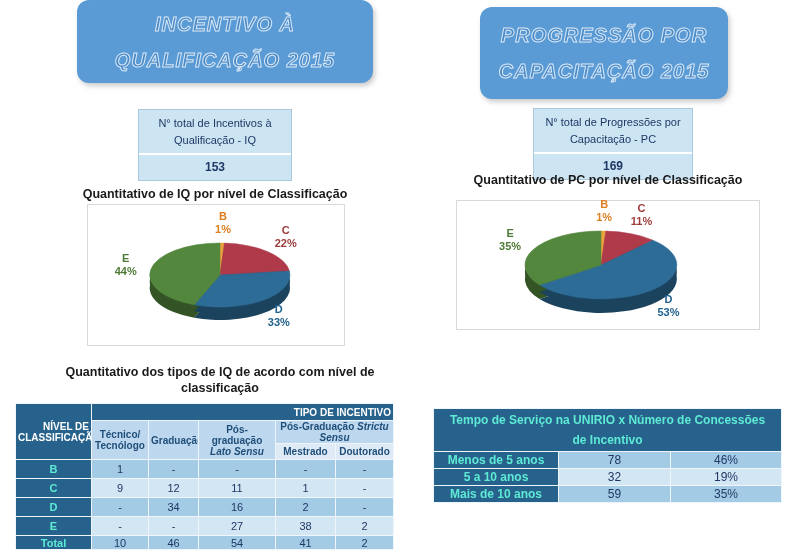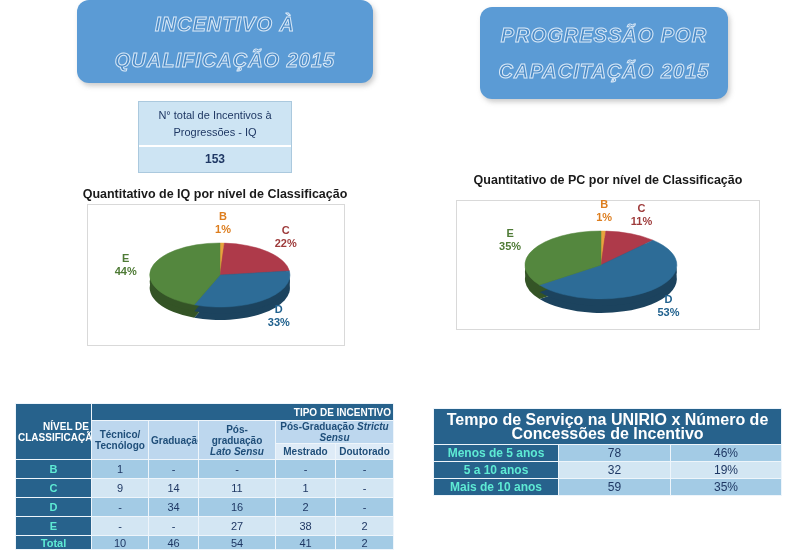--- a/index.html
+++ b/index.html
@@ -10,21 +10,21 @@
   .title-box{position:absolute;border-radius:12px;background:var(--title-box-bg);
     box-shadow:2px 3px 5px rgba(110,110,110,.35);
     display:flex;align-items:center;justify-content:center;text-align:center;
     font-style:italic;font-weight:bold;font-size:20px;line-height:36px;letter-spacing:1px;
     color:var(--title-text);-webkit-text-stroke:1px #d8e8f7;padding:0 14px;box-sizing:border-box;}
   #title-left{left:77px;top:0;width:296px;height:83px;}
   #title-right{left:480px;top:7px;width:248px;height:92px;}
 
   
   .info-box{position:absolute;background:var(--info-box-bg);border:1px solid #abc9de;
-    display:flex;flex-direction:column;color:var(--body-text);font-size:11px;text-align:center;box-sizing:border-box;}
+    display:flex;flex-direction:column;color:var(--body-text);font-size:11px;text-align:center;box-sizing:border-box;margin-top:8px;}
   #info-left{left:138px;top:101px;width:154px;height:72px;}
   #info-right{left:533px;top:100px;width:160px;height:72px;}
   .info-lines{flex:1;display:flex;flex-direction:column;justify-content:space-evenly;padding:3px 2px;}
   .info-value{border-top:2px solid #fff;font-weight:bold;font-size:12px;padding:5px 8px 6px;}
 
   
   .heading{position:absolute;font-weight:bold;font-size:12.5px;color:#1a1a1a;text-align:center;line-height:16px;}
   #pie-heading-left{left:50px;top:186px;width:330px;}
   #pie-heading-right{left:433px;top:172px;width:350px;}
   #table-heading-left{left:35px;top:364px;width:370px;}
@@ -49,39 +49,46 @@
   #table-left{left:15px;top:403px;width:378px;font-size:11px;}
   #table-left th{font-size:10px;line-height:11px;}
   #table-left .corner,#table-left .group{background:var(--table-header-bg);color:#fff;font-weight:bold;text-align:right;}
   #table-left .subhead{background:var(--table-subheader-bg);color:#1F4E79;font-weight:bold;}
   #table-left .subhead2{background:var(--table-subheader2-bg);color:#1F4E79;font-weight:bold;margin-top:26px;}
   #table-left tr.h1{height:17px;} #table-left tr.h2{height:22px;} #table-left tr.h3{height:16px;}
   #table-left tbody tr{height:19px;} #table-left tbody tr.total-row{height:14px;}
 
   
   #table-right{left:433px;top:408px;width:348px;font-size:12px;}
-  #table-right .rt-header{background:var(--table-header-bg);color:#ffffff;font-weight:bold;
-     font-size:16px;height:33px;line-height:14px;padding:1px 8px;}
+  #table-right .rt-header{background:var(--table-header-bg);color:#5eead4;font-weight:bold;
+     font-size:12px;height:33px;line-height:20px;padding:1px 8px;}
   #table-right tbody tr{height:17px;}
   #table-right td.row-label{font-size:12px;}
 </style>
 </head>
 <body>
 
 <div class="page">
 
   <div class="title-box" id="title-left">INCENTIVO À QUALIFICAÇÃO 2015</div>
   <div class="title-box" id="title-right">PROGRESSÃO POR CAPACITAÇÃO 2015</div>
 
   <div class="info-box" id="info-left">
     <div class="info-lines">
       <span>N° total de Incentivos à</span>
-      <span>Progressões - IQ</span>
+      <span>Qualificação - IQ</span>
     </div>
     <div class="info-value">153</div>
+  </div>
+  <div class="info-box" id="info-right">
+    <div class="info-lines">
+      <span>N° total de Progressões por</span>
+      <span>Capacitação - PC</span>
+    </div>
+    <div class="info-value">169</div>
   </div>
 
   <div class="heading" id="pie-heading-left">Quantitativo de IQ por nível de Classificação</div>
   <div class="heading" id="pie-heading-right">Quantitativo de PC por nível de Classificação</div>
 
   <div class="chart-box" id="chart-left"><svg width="254" height="138">
         <path d="M 132 83 L 132.0 51.0 A 70 32 0 0 1 136.4 51.1 Z" fill="#906526"></path>
         <path d="M 132 83 L 136.4 51.1 A 70 32 0 0 1 201.4 79.0 Z" fill="#6c242e"></path>
         <path d="M 132 83 L 201.4 79.0 A 70 32 0 0 1 106.2 112.8 Z" fill="#1c435e"></path>
         <path d="M 132 83 L 106.2 112.8 A 70 32 0 0 1 132.0 51.0 Z" fill="#345426"></path>
@@ -126,20 +133,21 @@
         <div>C</div>
         <div>11%</div>
       </div><div class="pie-label" style="left: 211.454px; top: 104.506px; color: rgb(32, 97, 142);">
         <div>D</div>
         <div>53%</div>
       </div><div class="pie-label" style="left: 53.1173px; top: 39.4845px; color: rgb(78, 122, 53);">
         <div>E</div>
         <div>35%</div>
       </div></div>
 
+  <div class="heading" id="table-heading-left">Quantitativo dos tipos de IQ de acordo com nível de classificação</div>
 
   <table class="data-table" id="table-left">
     <colgroup>
         <col style="width:76px">
         <col style="width:57px">
         <col style="width:50px">
         <col style="width:77px">
         <col style="width:60px">
         <col style="width:58px">
       </colgroup>
@@ -164,21 +172,21 @@
           <td class="row-label">B</td>
           <td>1</td>
           <td>-</td>
           <td>-</td>
           <td>-</td>
           <td>-</td>
         </tr>
         <tr>
           <td class="row-label">C</td>
           <td>9</td>
-          <td>14</td>
+          <td>12</td>
           <td>11</td>
           <td>1</td>
           <td>-</td>
         </tr>
         <tr>
           <td class="row-label">D</td>
           <td>-</td>
           <td>34</td>
           <td>16</td>
           <td>2</td>

